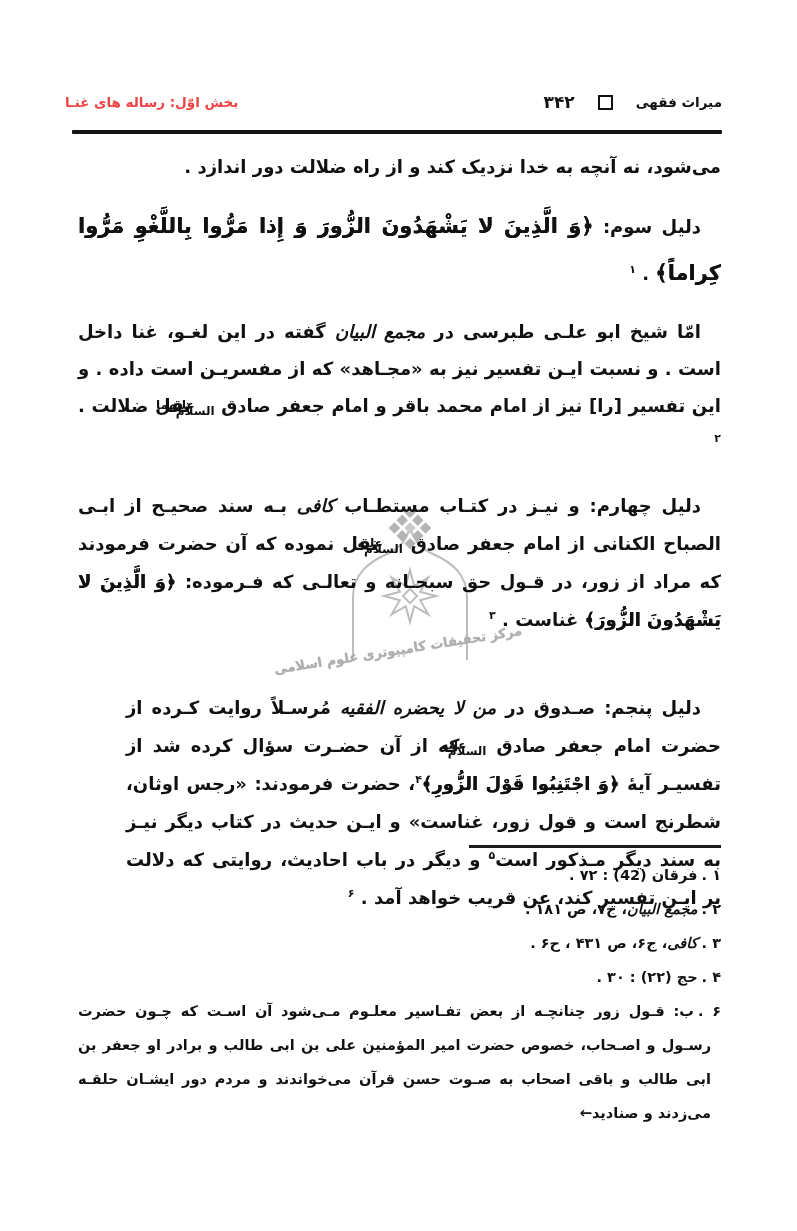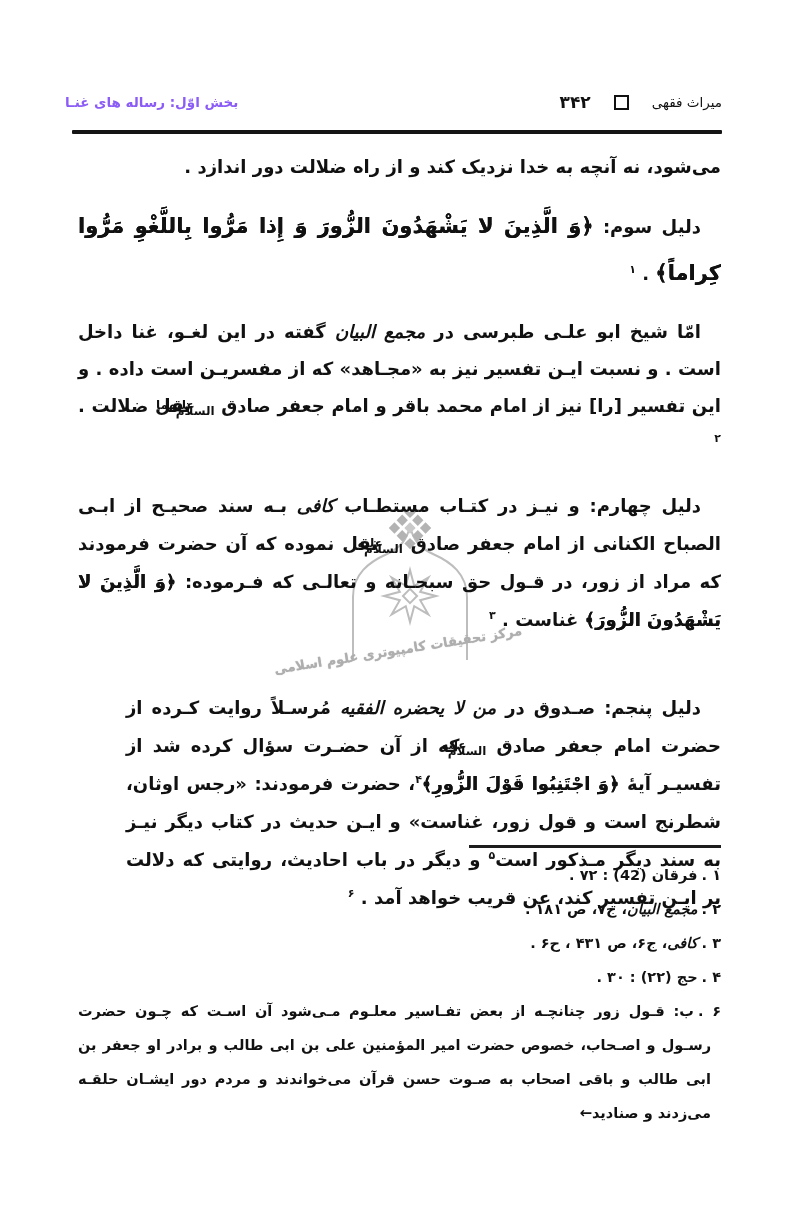--- a/index.html
+++ b/index.html
@@ -12,25 +12,25 @@
     overflow:hidden;
     direction:rtl;
   }
   
   .running-head{
     position:absolute;top:92px;left:65px;right:75px;
     display:flex;justify-content:space-between;align-items:center;
     direction:ltr;
     font-weight:bold;
   }
-  .rh-left{direction:rtl;font-size:13.5px;color:#8b5cf6;}
+  .rh-left{direction:rtl;font-size:13.5px;color:#ef4444;}
   .rh-right{direction:ltr;display:flex;align-items:center;gap:23px;}
   .rh-num{font-size:17px;font-weight:bold;letter-spacing:1px;}
   .rh-square{display:inline-block;width:11px;height:11px;border:2px solid #111;background:#fff;}
-  .rh-title{font-size:13.5px;font-weight:normal;}
+  .rh-title{font-size:13.5px;font-weight:bold;}
   .head-rule{
     position:absolute;top:130px;left:72px;width:650px;height:4px;
     background:#151515;border-radius:1px;
   }
   
   .watermark{
     position:absolute;left:305px;top:512px;width:215px;height:195px;
     z-index:0;opacity:.9;pointer-events:none;
   }
   .wm-text{

